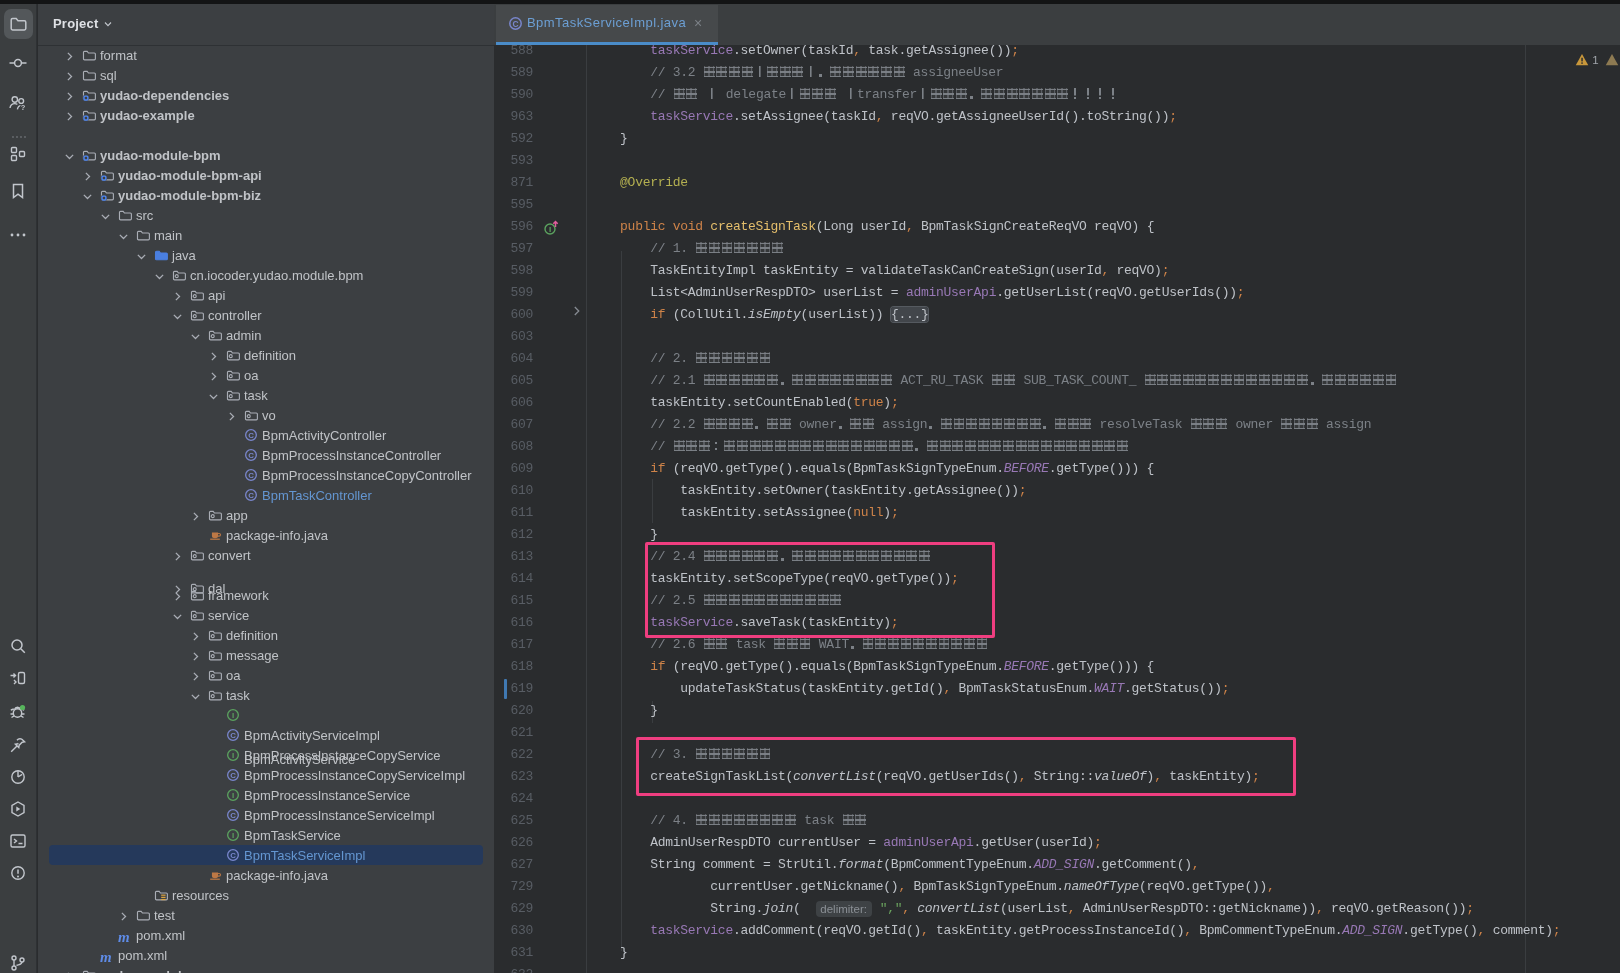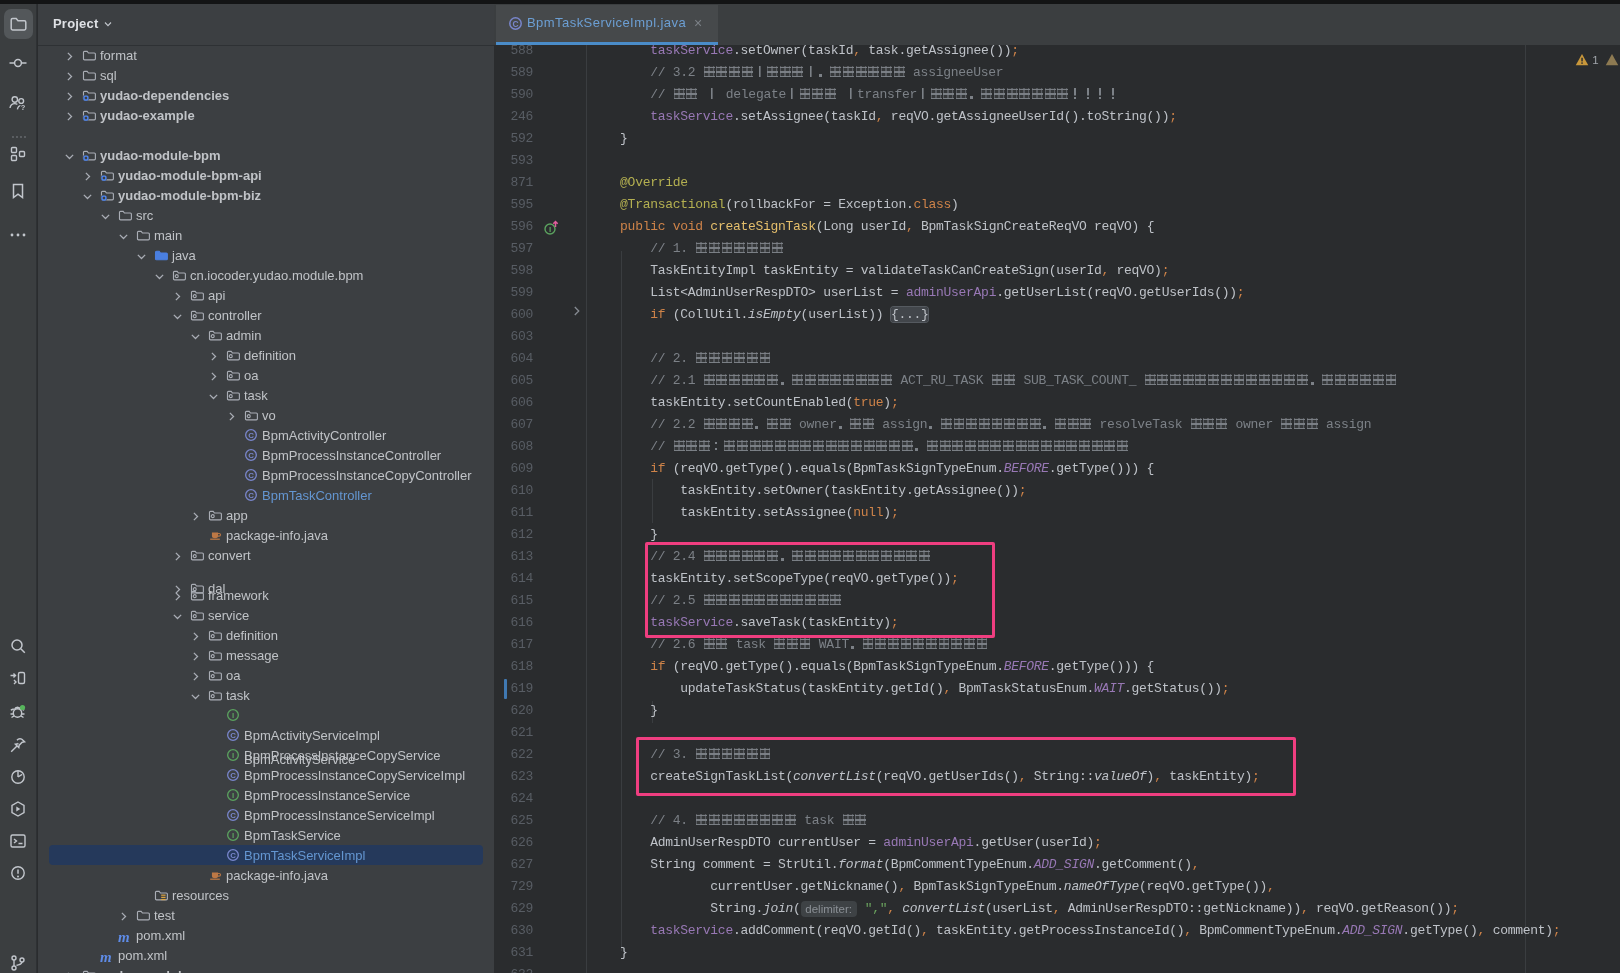--- a/index.html
+++ b/index.html
@@ -26,21 +26,21 @@
 #insp{position:absolute;right:10px;top:49px;height:16px;font-size:11.5px;color:#9fa4aa}
 #guide{position:absolute;left:1031px;top:41px;width:1px;bottom:0;background:#3a3d40}
 #codearea{position:absolute;left:0;top:0;right:0;bottom:0}
 .ln{position:absolute;left:0;width:39px;text-align:right;height:22px;line-height:22px;font-family:"Liberation Mono",monospace;font-size:13px;letter-spacing:-.28px;color:#585d64}
 .cl{position:absolute;left:96px;height:22px;line-height:22px;font-family:"Liberation Mono",monospace;font-size:13px;letter-spacing:-.28px;color:#bec2c8;white-space:pre}
 s{text-decoration:none}
 s.k{color:#ce8349} s.c{color:#7c8187} s.f{color:#9878b5}
 s.e{color:#9878b5;font-style:italic} s.y{color:#e5bf6c}
 s.a{color:#b4b051} s.g{color:#6aa35e} s.i{font-style:italic}
 s.fold{background:#42464b;border-radius:3px;box-shadow:0 0 0 1px #555a60}
-i.hint{display:inline-block;font-style:normal;width:56px;height:16px;line-height:16px;border-radius:4px;background:#3e4245;color:#8b9096;font-family:"Liberation Sans";font-size:11.5px;text-align:center;vertical-align:middle;margin-left:0;margin-right:8px;letter-spacing:0}
+i.hint{display:inline-block;font-style:normal;width:56px;height:16px;line-height:16px;border-radius:4px;background:#3e4245;color:#8b9096;font-family:"Liberation Sans";font-size:11.5px;text-align:center;vertical-align:middle;margin-left:15px;margin-right:8px;letter-spacing:0}
 i.h{display:inline-block;width:10.9px;height:11.5px;margin:0 .9px;vertical-align:-1px;background:repeating-linear-gradient(0deg,rgba(126,131,137,.95) 0 1.4px,rgba(126,131,137,.12) 1.4px 4.3px),repeating-linear-gradient(90deg,rgba(126,131,137,.5) 0 1.2px,transparent 1.2px 4.4px)}
 i.pd{display:inline-block;width:10.9px;height:11.5px;margin:0 .9px;vertical-align:-1px;background:linear-gradient(#7c8187,#7c8187) no-repeat 1px 8.5px/3px 3px}
 i.pc{display:inline-block;width:10.9px;height:11.5px;margin:0 .9px;vertical-align:-1px;background:linear-gradient(#7c8187,#7c8187) no-repeat 3px 2px/2.2px 2.2px,linear-gradient(#7c8187,#7c8187) no-repeat 3px 8px/2.2px 2.2px}
 i.pb{display:inline-block;width:10.9px;height:11.5px;margin:0 .9px;vertical-align:-1px;background:linear-gradient(#7c8187,#7c8187) no-repeat 4px 0/2px 7.5px,linear-gradient(#7c8187,#7c8187) no-repeat 4px 9.5px/2px 2px}
 i.pq{display:inline-block;width:10.9px;height:11.5px;margin:0 .9px;vertical-align:-1px;background:linear-gradient(#7c8187,#7c8187) no-repeat 4.5px 0/1.6px 11.5px}
 #vcs619{position:absolute;left:10px;top:675px;width:3px;height:20px;background:#4079b2;border-radius:1px}
 .ig{position:absolute;width:1px;background:#3a3d40}
 .rect{position:absolute;border:3.5px solid #ef3e80;border-radius:2px}
 #gut596{position:absolute;left:49px;top:216px}
 </style></head><body>
@@ -541,21 +541,21 @@
 <div id="editor">
   <div id="guide"></div>
   <div id="codearea">
     <div class="ig" style="left:92px;top:0px;height:973px"></div>
         <div class="ig" style="left:127px;top:247px;height:700px"></div>
     <div class="ig" style="left:158px;top:475px;height:44px"></div>
     <div class="ig" style="left:158px;top:697px;height:22px"></div>
     <div class="ln" style="top:36px">588</div>
         <div class="ln" style="top:58px">589</div>
         <div class="ln" style="top:80px">590</div>
-        <div class="ln" style="top:102px">246</div>
+        <div class="ln" style="top:102px">963</div>
         <div class="ln" style="top:124px">592</div>
         <div class="ln" style="top:146px">593</div>
         <div class="ln" style="top:168px">871</div>
         <div class="ln" style="top:190px">595</div>
         <div class="ln" style="top:212px">596</div>
         <div class="ln" style="top:234px">597</div>
         <div class="ln" style="top:256px">598</div>
         <div class="ln" style="top:278px">599</div>
         <div class="ln" style="top:300px">600</div>
         <div class="ln" style="top:322px">603</div>
@@ -587,21 +587,20 @@
         <div class="ln" style="top:894px">629</div>
         <div class="ln" style="top:916px">630</div>
         <div class="ln" style="top:938px">631</div>
         <div class="ln" style="top:960px">632</div>
     <div class="cl" style="top:36px">        <s class="f">taskService</s>.setOwner(taskId<s class="k">,</s> task.getAssignee())<s class="k">;</s></div>
         <div class="cl" style="top:58px"><s class="c">        // 3.2 <i class="h"></i><i class="h"></i><i class="h"></i><i class="h"></i><i class="pq"></i><i class="h"></i><i class="h"></i><i class="h"></i><i class="pq"></i><i class="pd"></i><i class="h"></i><i class="h"></i><i class="h"></i><i class="h"></i><i class="h"></i><i class="h"></i> assigneeUser</s></div>
         <div class="cl" style="top:80px"><s class="c">        // <i class="h"></i><i class="h"></i> <i class="pq"></i> delegate<i class="pq"></i><i class="h"></i><i class="h"></i><i class="h"></i> <i class="pq"></i>transfer<i class="pq"></i><i class="h"></i><i class="h"></i><i class="h"></i><i class="pd"></i><i class="h"></i><i class="h"></i><i class="h"></i><i class="h"></i><i class="h"></i><i class="h"></i><i class="h"></i><i class="pb"></i><i class="pb"></i><i class="pb"></i><i class="pb"></i></s></div>
         <div class="cl" style="top:102px">        <s class="f">taskService</s>.setAssignee(taskId<s class="k">,</s> reqVO.getAssigneeUserId().toString())<s class="k">;</s></div>
         <div class="cl" style="top:124px">    }</div>
         <div class="cl" style="top:168px"><s class="a">    @Override</s></div>
-        <div class="cl" style="top:190px"><s class="a">    @Transactional</s>(rollbackFor = Exception.<s class="k">class</s>)</div>
         <div class="cl" style="top:212px">    <s class="k">public void</s> <s class="y">createSignTask</s>(Long userId<s class="k">,</s> BpmTaskSignCreateReqVO reqVO) {</div>
         <div class="cl" style="top:234px"><s class="c">        // 1. <i class="h"></i><i class="h"></i><i class="h"></i><i class="h"></i><i class="h"></i><i class="h"></i><i class="h"></i></s></div>
         <div class="cl" style="top:256px">        TaskEntityImpl taskEntity = validateTaskCanCreateSign(userId<s class="k">,</s> reqVO)<s class="k">;</s></div>
         <div class="cl" style="top:278px">        List&lt;AdminUserRespDTO&gt; userList = <s class="f">adminUserApi</s>.getUserList(reqVO.getUserIds())<s class="k">;</s></div>
         <div class="cl" style="top:300px">        <s class="k">if</s> (CollUtil.<s class="i">isEmpty</s>(userList)) <s class="fold">{...}</s></div>
         <div class="cl" style="top:344px"><s class="c">        // 2. <i class="h"></i><i class="h"></i><i class="h"></i><i class="h"></i><i class="h"></i><i class="h"></i></s></div>
         <div class="cl" style="top:366px"><s class="c">        // 2.1 <i class="h"></i><i class="h"></i><i class="h"></i><i class="h"></i><i class="h"></i><i class="h"></i><i class="pd"></i><i class="h"></i><i class="h"></i><i class="h"></i><i class="h"></i><i class="h"></i><i class="h"></i><i class="h"></i><i class="h"></i> ACT_RU_TASK <i class="h"></i><i class="h"></i> SUB_TASK_COUNT_ <i class="h"></i><i class="h"></i><i class="h"></i><i class="h"></i><i class="h"></i><i class="h"></i><i class="h"></i><i class="h"></i><i class="h"></i><i class="h"></i><i class="h"></i><i class="h"></i><i class="h"></i><i class="pd"></i><i class="h"></i><i class="h"></i><i class="h"></i><i class="h"></i><i class="h"></i><i class="h"></i></s></div>
         <div class="cl" style="top:388px">        taskEntity.setCountEnabled(<s class="k">true</s>)<s class="k">;</s></div>
         <div class="cl" style="top:410px"><s class="c">        // 2.2 <i class="h"></i><i class="h"></i><i class="h"></i><i class="h"></i><i class="pd"></i><i class="h"></i><i class="h"></i> owner<i class="pd"></i><i class="h"></i><i class="h"></i> assign<i class="pd"></i><i class="h"></i><i class="h"></i><i class="h"></i><i class="h"></i><i class="h"></i><i class="h"></i><i class="h"></i><i class="h"></i><i class="pd"></i><i class="h"></i><i class="h"></i><i class="h"></i> resolveTask <i class="h"></i><i class="h"></i><i class="h"></i> owner <i class="h"></i><i class="h"></i><i class="h"></i> assign</s></div>
         <div class="cl" style="top:432px"><s class="c">        // <i class="h"></i><i class="h"></i><i class="h"></i><i class="pc"></i><i class="h"></i><i class="h"></i><i class="h"></i><i class="h"></i><i class="h"></i><i class="h"></i><i class="h"></i><i class="h"></i><i class="h"></i><i class="h"></i><i class="h"></i><i class="h"></i><i class="h"></i><i class="h"></i><i class="h"></i><i class="pd"></i><i class="h"></i><i class="h"></i><i class="h"></i><i class="h"></i><i class="h"></i><i class="h"></i><i class="h"></i><i class="h"></i><i class="h"></i><i class="h"></i><i class="h"></i><i class="h"></i><i class="h"></i><i class="h"></i><i class="h"></i><i class="h"></i></s></div>

